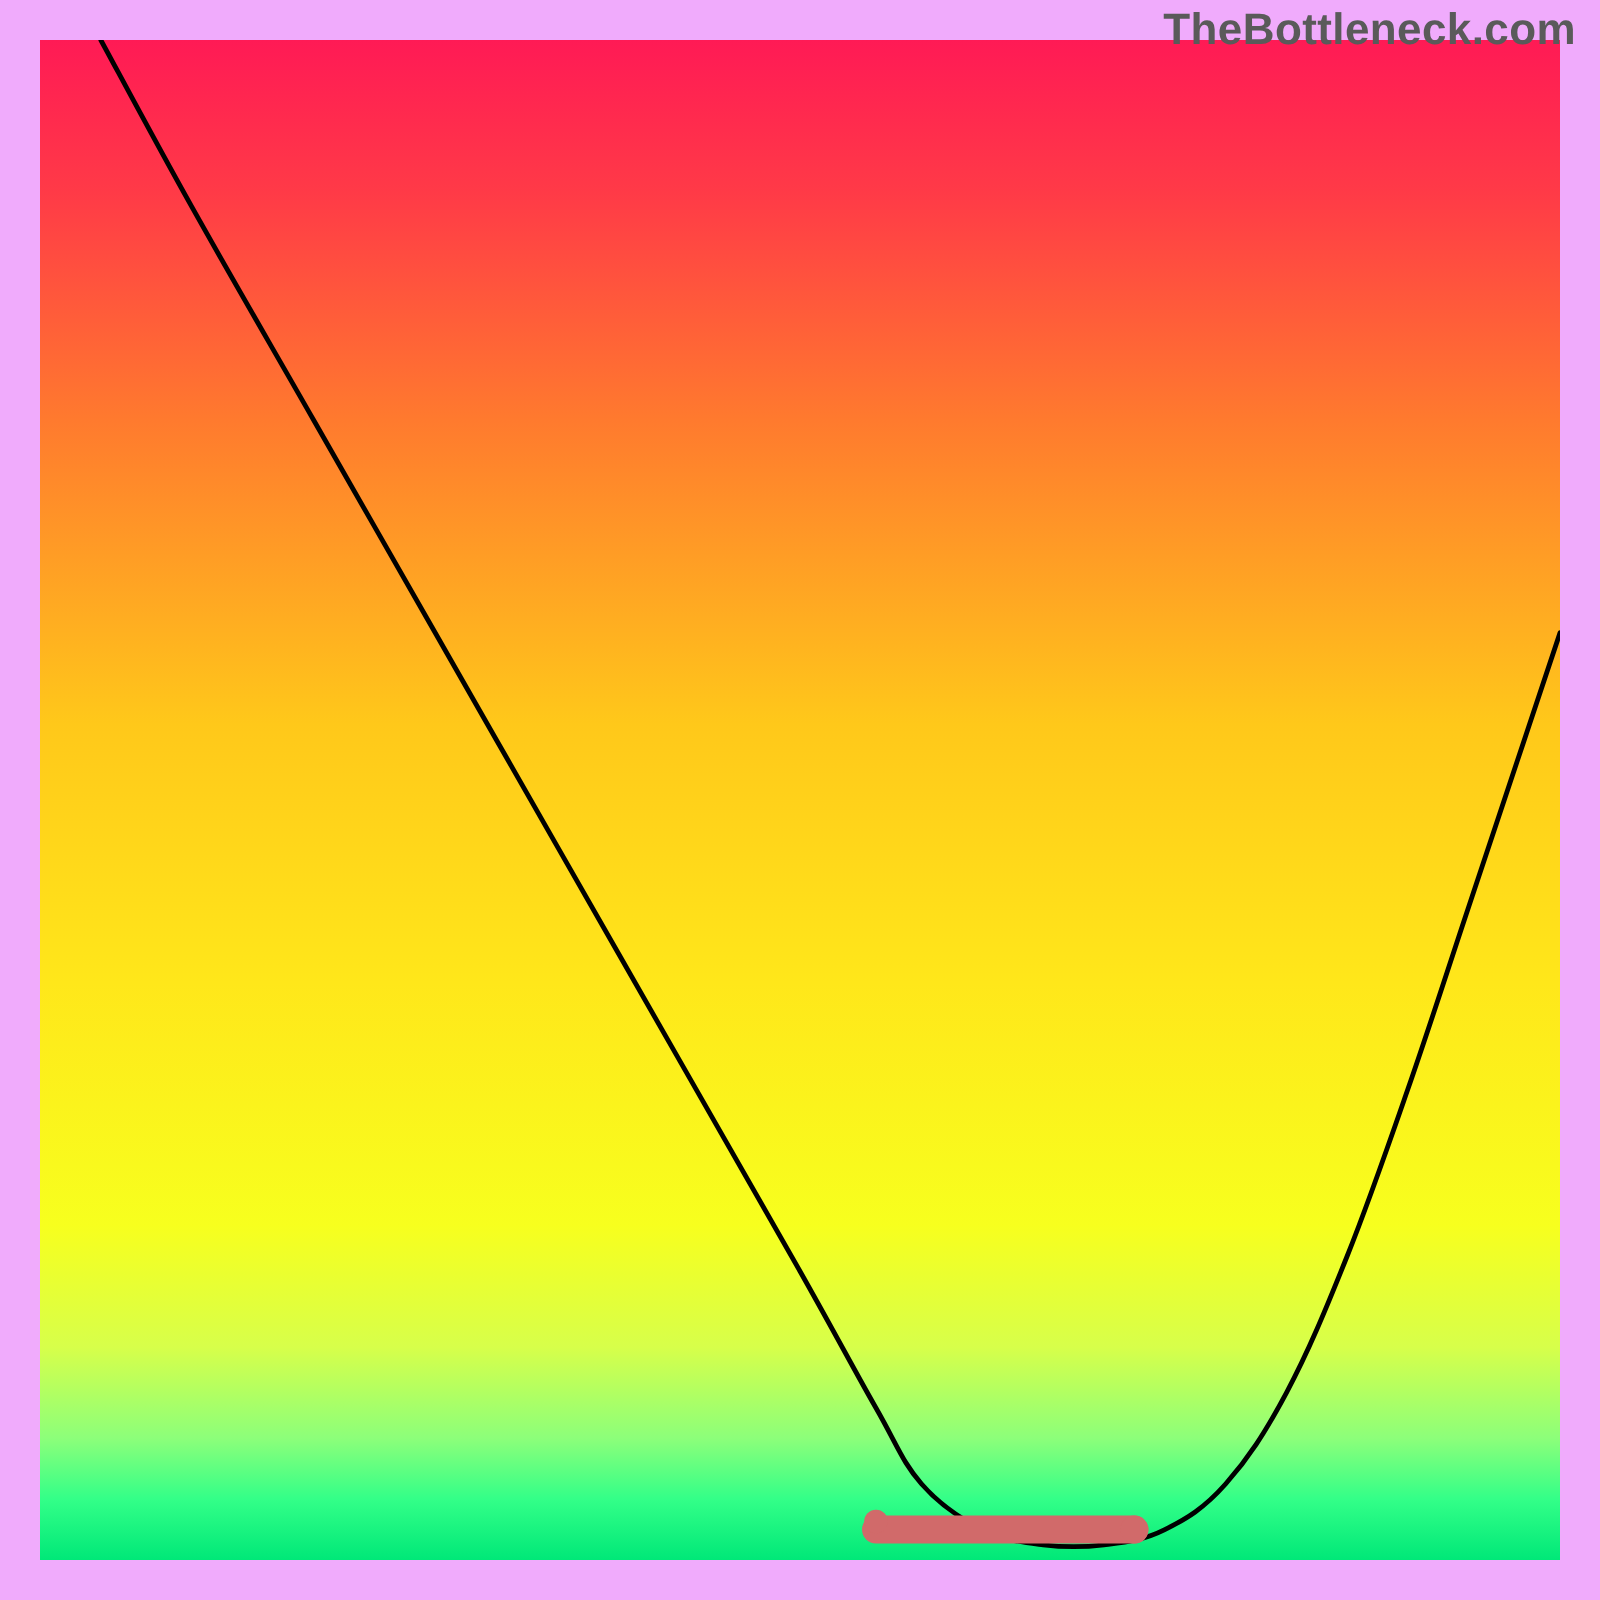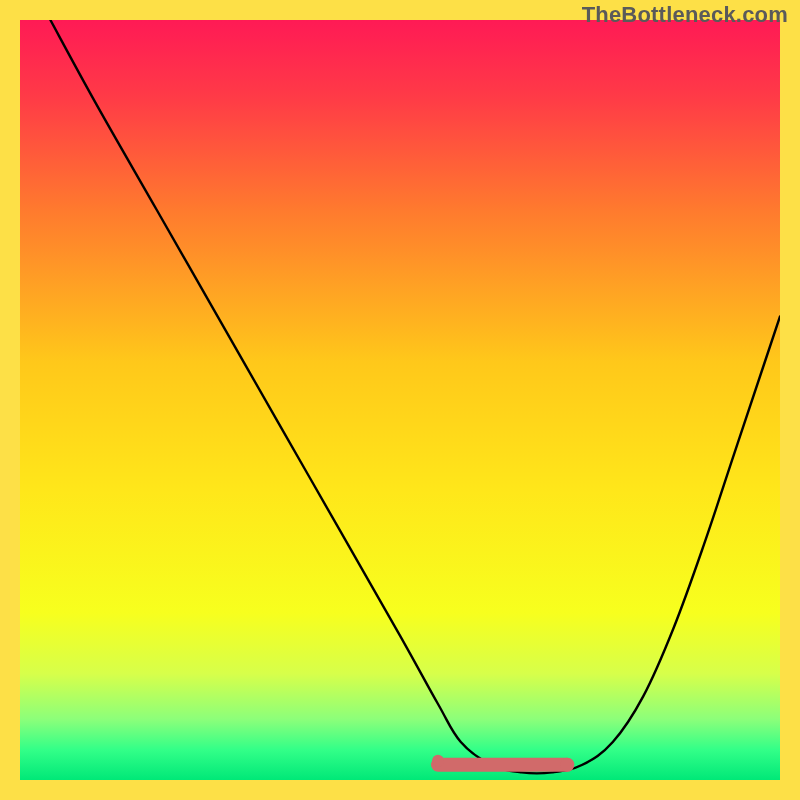--- a/index.html
+++ b/index.html
@@ -1,21 +1,21 @@
 <!DOCTYPE html>
 <html><head>
 <meta charset="utf-8">
 <style>
   * { margin: 0; padding: 0; box-sizing: border-box; }
   html, body { width: 800px; height: 800px; overflow: hidden; background: #000; }
   .chart-container {
     position: relative;
     width: 800px;
     height: 800px;
-    background: #fde047;
+    background: #f0abfc;
   }
   .plot-area {
     position: absolute;
     left: 20px;
     top: 20px;
     width: 760px;
     height: 760px;
   }
   .watermark {
     position: absolute;

